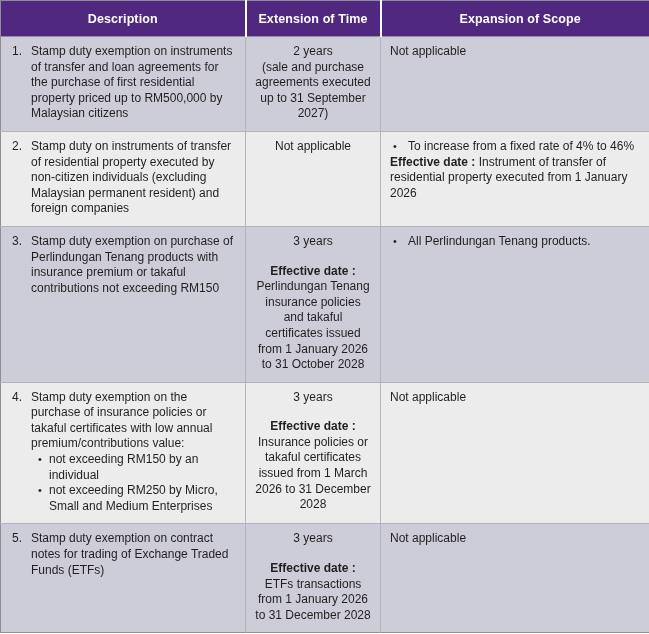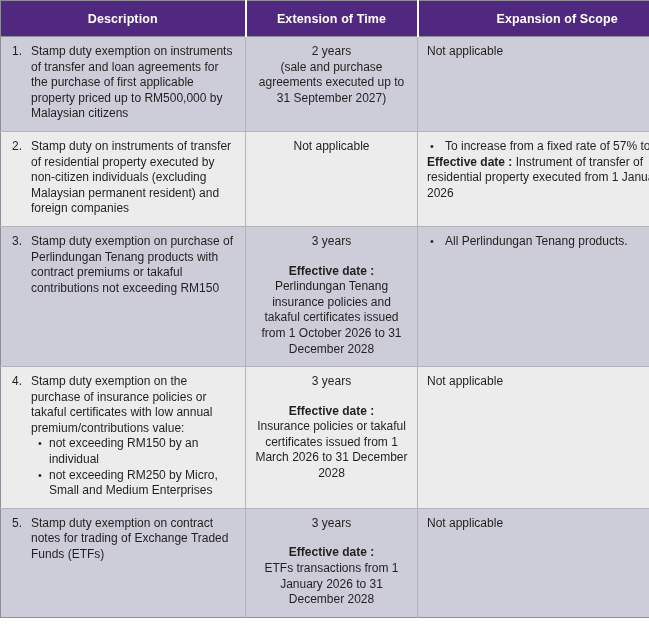--- a/index.html
+++ b/index.html
@@ -57,21 +57,21 @@
     border-bottom: 1px solid #b3b2bd;
   }
   tbody td:last-child { border-right: none; }
   tbody tr:last-child td { border-bottom: none; }
 
   tbody tr.row-odd  td { background: #cdccd9; }
   tbody tr.row-even td { background: #ececed; }
 
   
   .col-desc   { width: 245px; }
-  .col-ext    { width: 172px; }
+  .col-ext    { width: 135px; }
   .col-scope  { width: 279px; }
 
   
   .num-item {
     display: flex;
     align-items: flex-start;
   }
   .num-marker {
     flex: 0 0 auto;
     width: 21px;
@@ -147,21 +147,21 @@
         <th class="col-ext">Extension of Time</th>
         <th class="col-scope">Expansion of Scope</th>
       </tr>
     </thead>
     <tbody id="table-body">
         <tr class="row-odd">
           <td class="col-desc">
             <div class="num-item">
               <span class="num-marker">1.</span>
               <div class="num-body">
-                <div>Stamp duty exemption on instruments of transfer and loan agreements for the purchase of first applicable property priced up to RM500,000 by Malaysian citizens</div>
+                <div>Stamp duty exemption on instruments of transfer and loan agreements for the purchase of first residential property priced up to RM500,000 by Malaysian citizens</div>
               </div>
             </div>
           </td>
           <td class="col-ext ext-cell">
             <div class="ext-lead" style="white-space: pre-line;">2 years
 (sale and purchase agreements executed up to 31 September 2027)</div>
           </td>
           <td class="col-scope">
             <div class="plain-text">Not applicable</div>
           </td>
@@ -175,40 +175,40 @@
               </div>
             </div>
           </td>
           <td class="col-ext ext-cell">
             <div class="ext-lead" style="white-space: pre-line;">Not applicable</div>
           </td>
           <td class="col-scope">
             <ul class="scope-bullets">
               <li>
                 <span class="bullet-dot">•</span>
-                <span class="bullet-text">To increase from a fixed rate of 57% to 8%</span>
+                <span class="bullet-text">To increase from a fixed rate of 4% to 46%</span>
               </li>
             </ul>
             <div class="scope-eff"><span class="eff-label-inline">Effective date :</span><span> Instrument of transfer of residential property executed from 1 January 2026</span></div>
           </td>
         </tr>
         <tr class="row-odd">
           <td class="col-desc">
             <div class="num-item">
               <span class="num-marker">3.</span>
               <div class="num-body">
-                <div>Stamp duty exemption on purchase of Perlindungan Tenang products with contract premiums or takaful contributions not exceeding RM150</div>
+                <div>Stamp duty exemption on purchase of Perlindungan Tenang products with insurance premium or takaful contributions not exceeding RM150</div>
               </div>
             </div>
           </td>
           <td class="col-ext ext-cell">
             <div class="ext-lead" style="white-space: pre-line;">3 years</div>
             <div class="eff-block">
               <span class="eff-label">Effective date :</span>
-              <span class="eff-text">Perlindungan Tenang insurance policies and takaful certificates issued from 1 October 2026 to 31 December 2028</span>
+              <span class="eff-text">Perlindungan Tenang insurance policies and takaful certificates issued from 1 January 2026 to 31 October 2028</span>
             </div>
           </td>
           <td class="col-scope">
             <ul class="scope-bullets">
               <li>
                 <span class="bullet-dot">•</span>
                 <span class="bullet-text">All Perlindungan Tenang products.</span>
               </li>
             </ul>
           </td>

